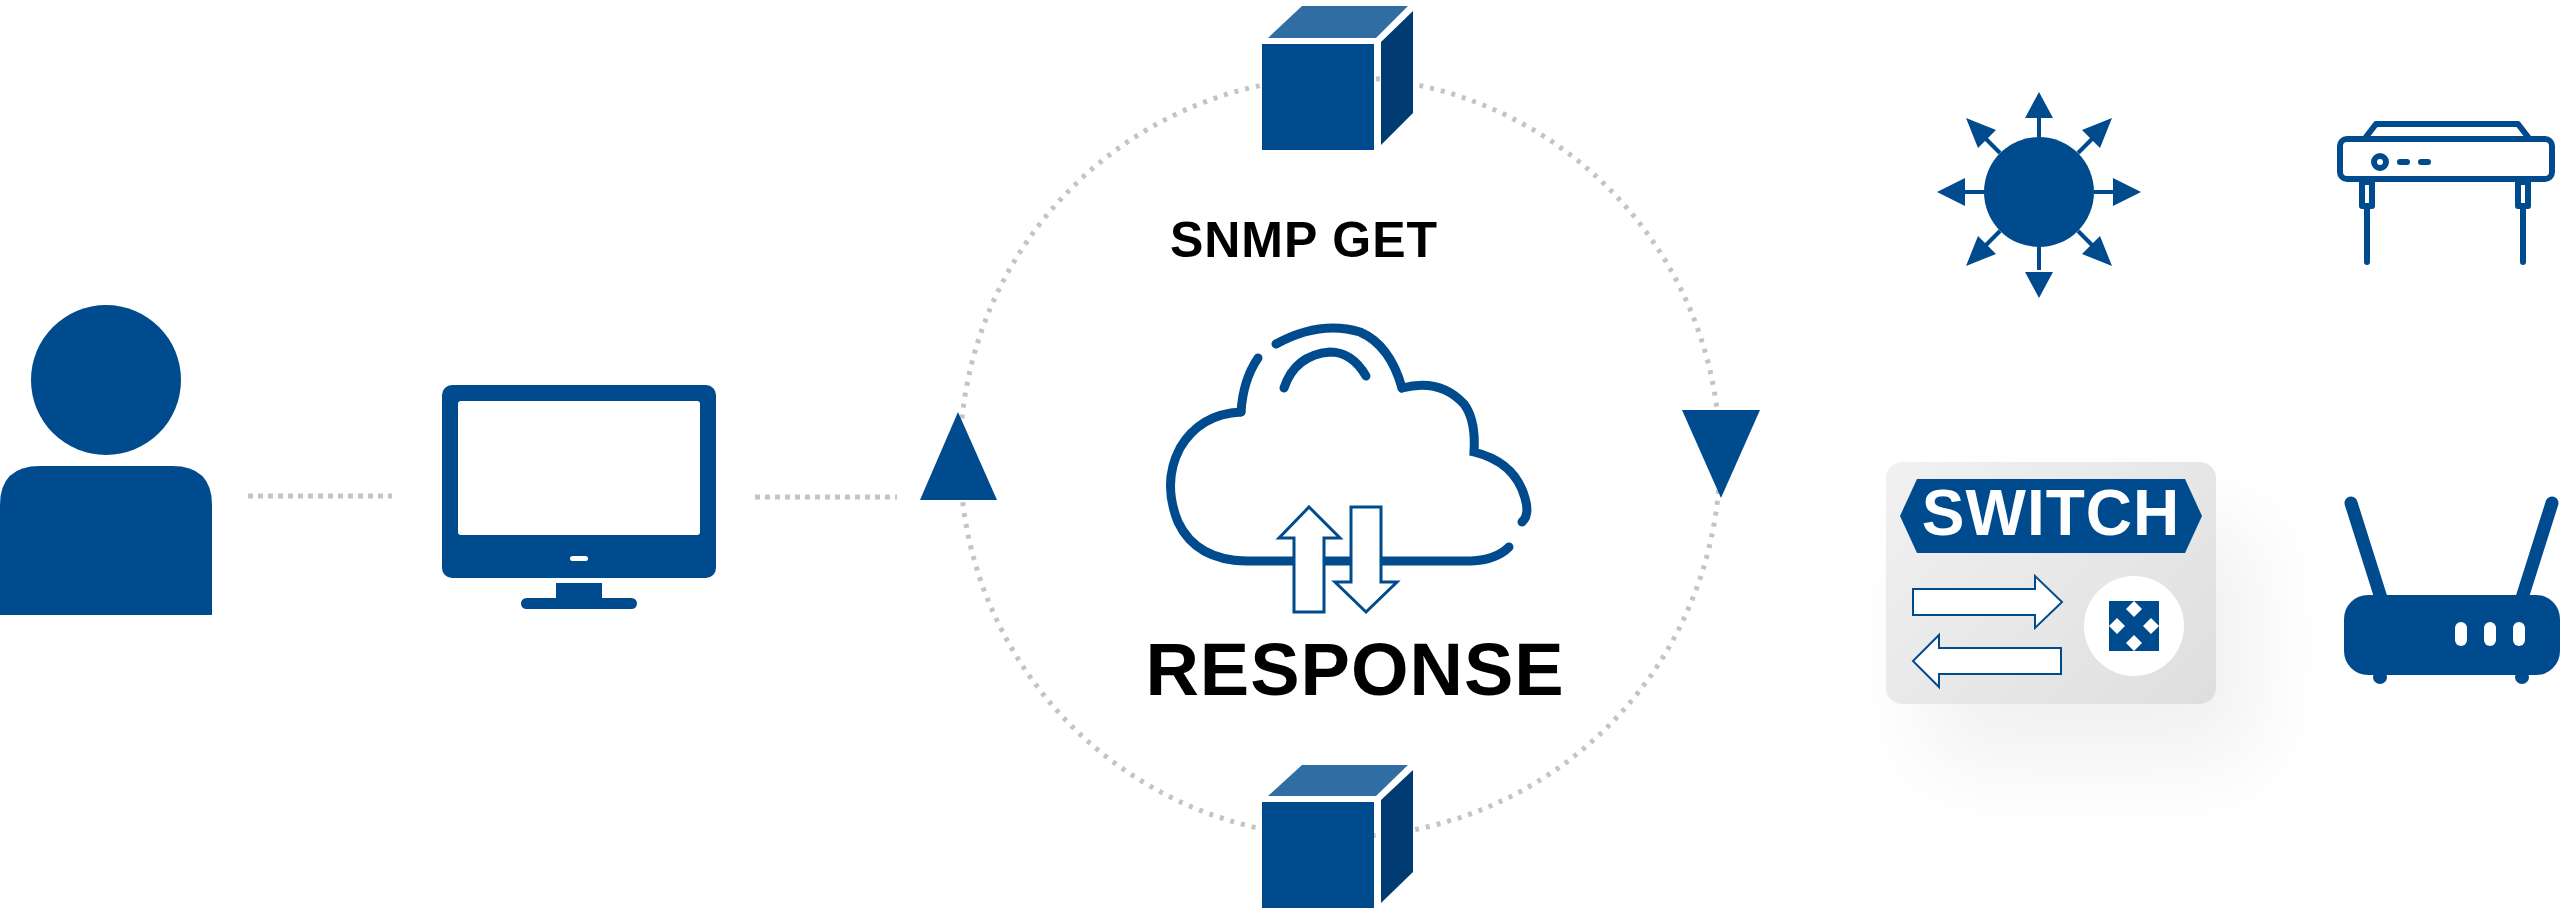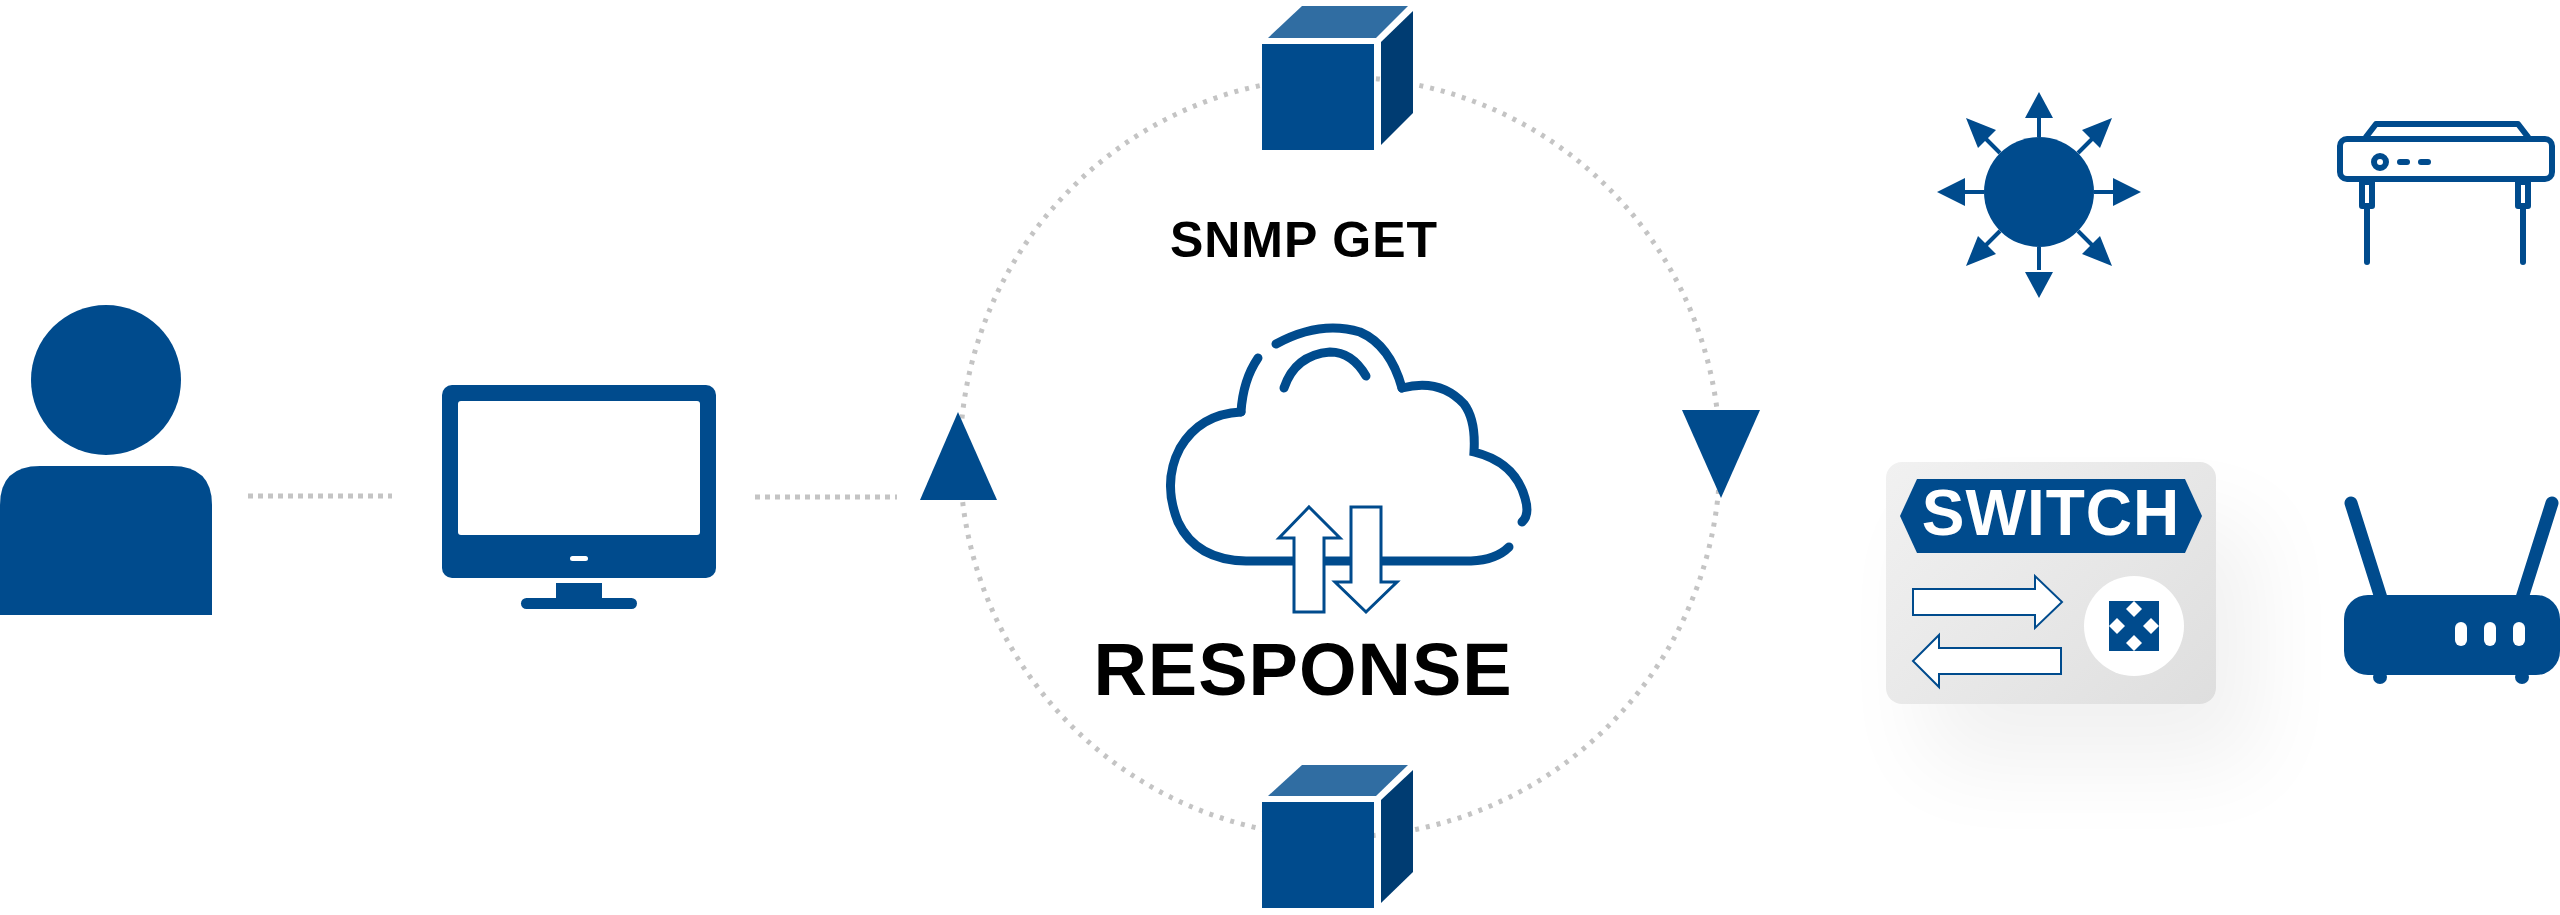--- a/index.html
+++ b/index.html
@@ -1,20 +1,20 @@
 <!DOCTYPE html>
 <html><head>
 <meta charset="utf-8">
 <style>
   html, body { margin:0; padding:0; background:#ffffff; }
   body { width:2560px; height:915px; position:relative; overflow:hidden; font-family:"Liberation Sans", sans-serif; }
   svg.full { position:absolute; left:0; top:0; width:2560px; height:915px; }
   .label-big { position:absolute; font-family:"Liberation Sans", sans-serif; font-weight:bold; color:#000; white-space:nowrap; text-align:center; letter-spacing:1px; }
   .snmp-get { left:1104px; top:200px; width:400px; font-size:50px; line-height:80px; }
-  .response { left:1088px; top:630px; width:430px; font-size:74px; line-height:80px; }
+  .response { left:1140px; top:630px; width:430px; font-size:74px; line-height:80px; }
   .switch-card { position:absolute; left:1886px; top:462px; width:330px; height:242px; border-radius:16px; background:linear-gradient(135deg,#f1f1f1 0%,#e6e6e6 60%,#dedede 100%); box-shadow:40px 60px 90px rgba(0,0,0,0.06); }
   .switch-label { position:absolute; left:1916px; top:476px; width:270px; height:74px; color:#fff; font-weight:bold; font-size:64px; line-height:74px; text-align:center; letter-spacing:1px; }
 </style>
 </head>
 <body>
 
 <svg class="full" viewBox="0 0 2560 915" xmlns="http://www.w3.org/2000/svg">
 
   <circle cx="1340" cy="457" r="380" fill="none" stroke="#C4C4C4" stroke-width="5" stroke-dasharray="4 7"></circle>
 

